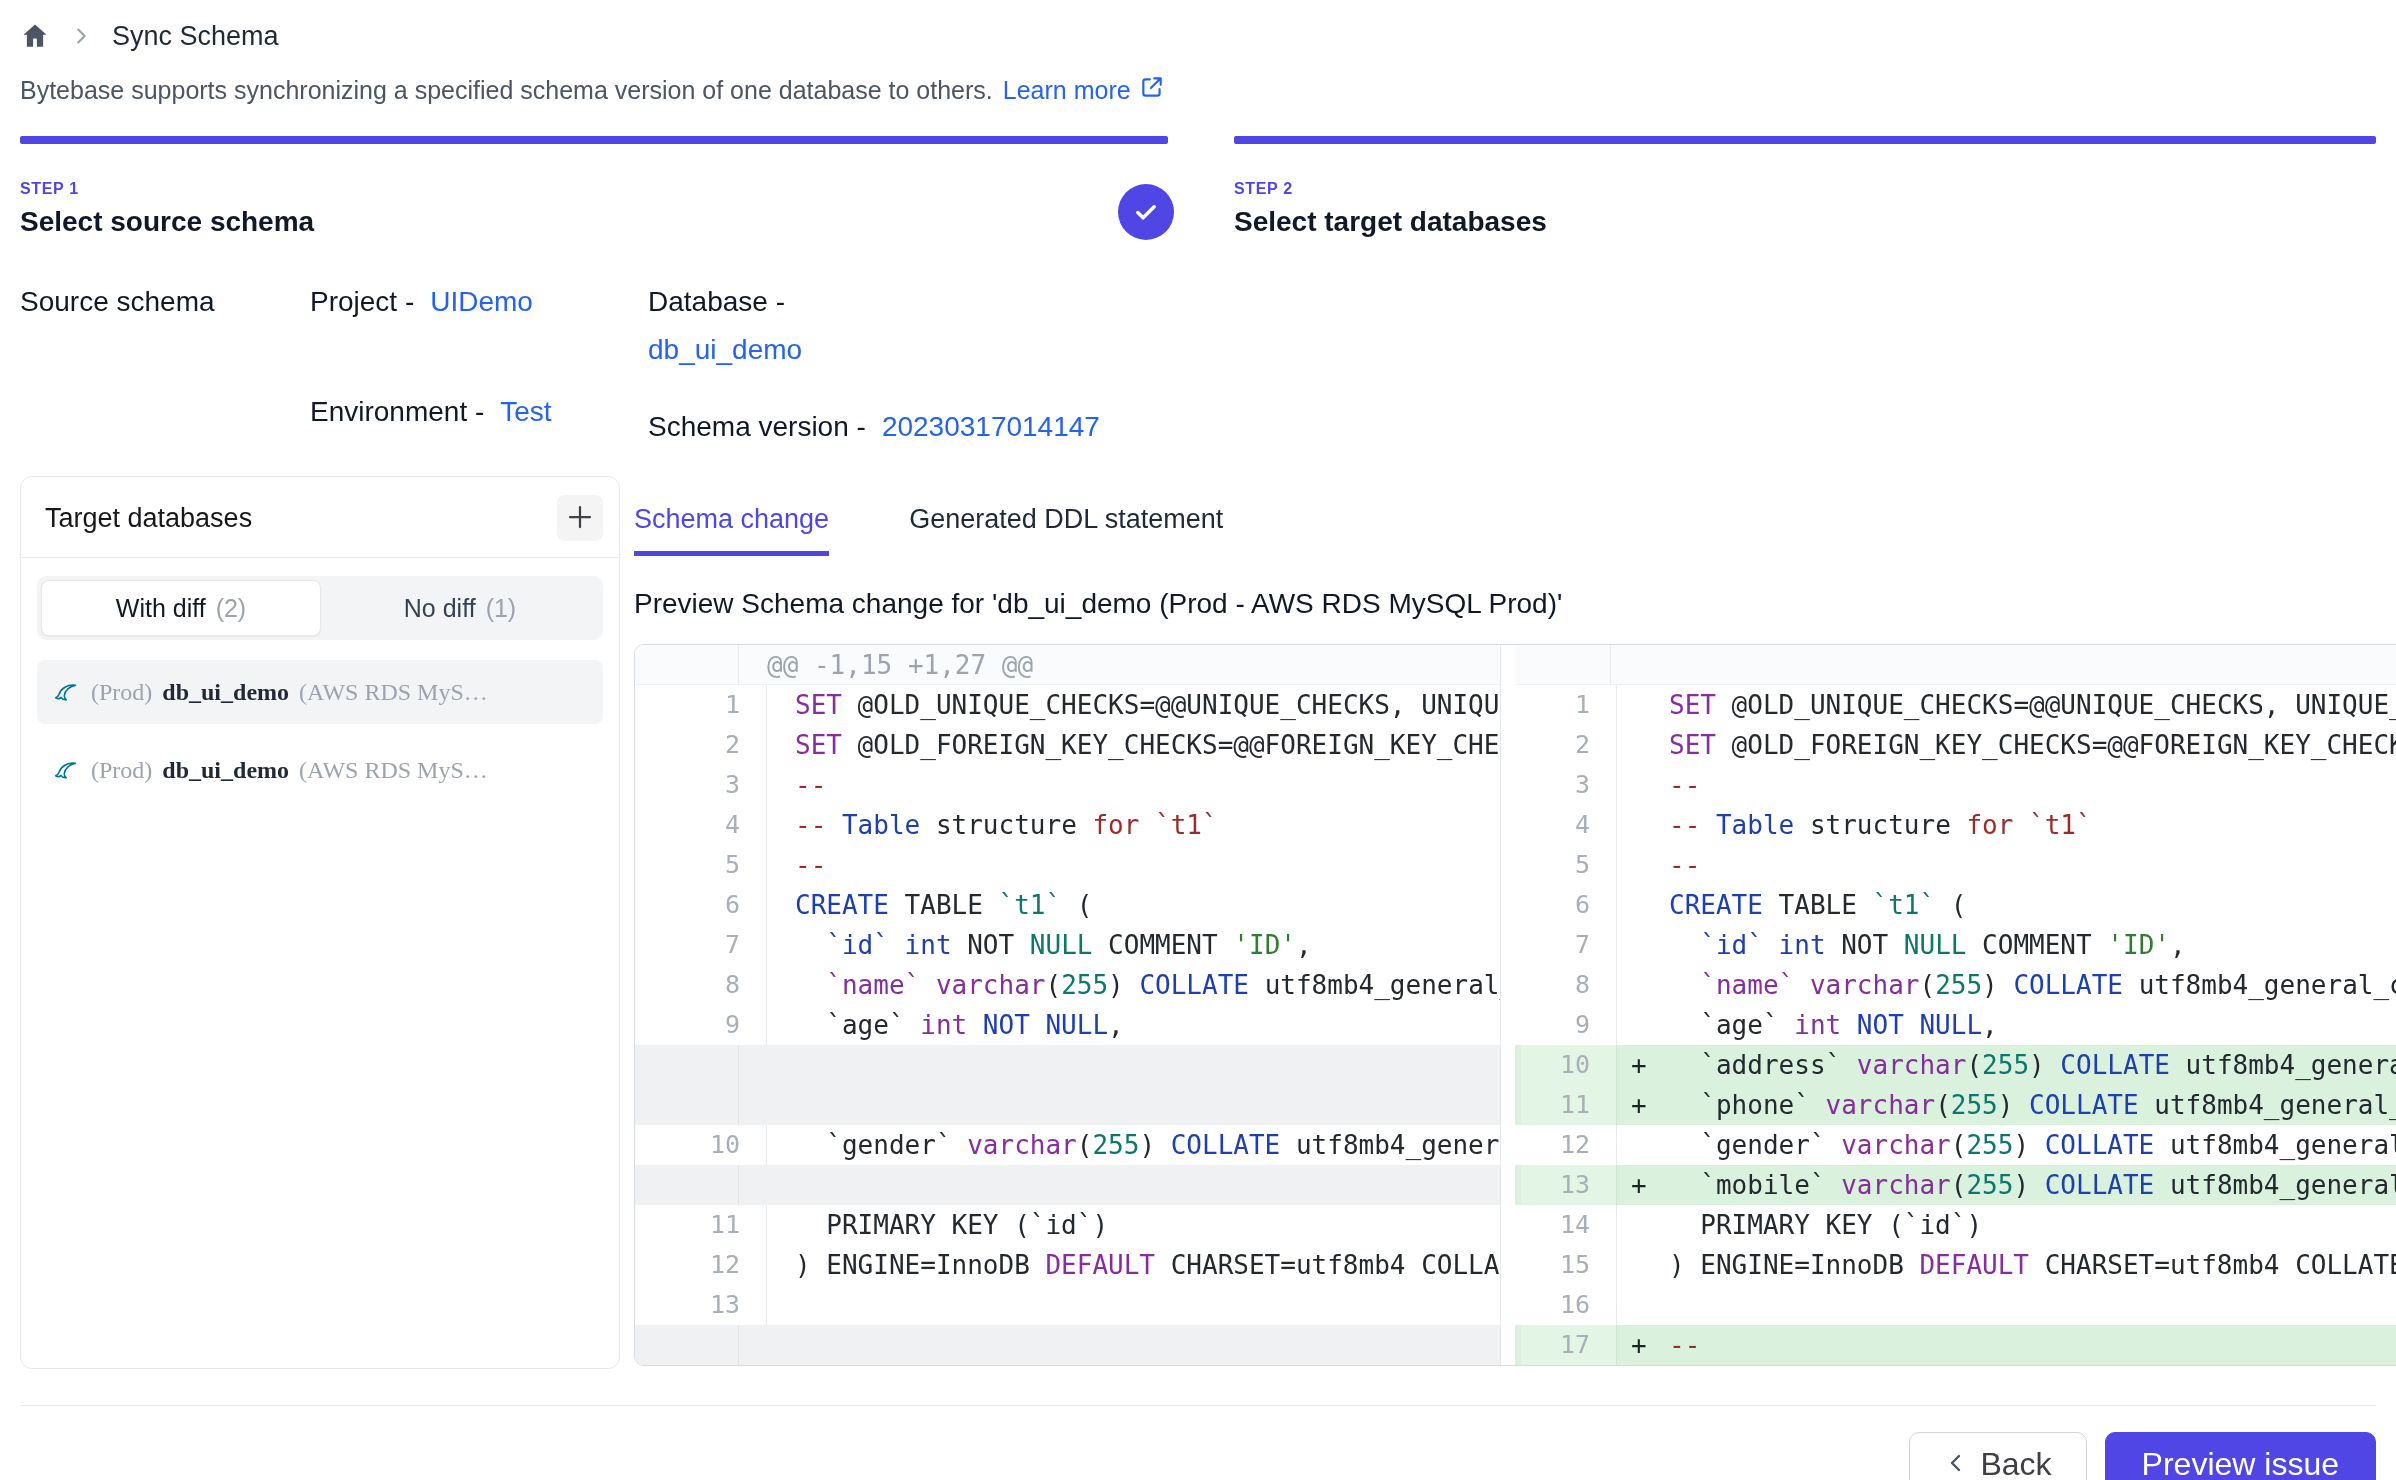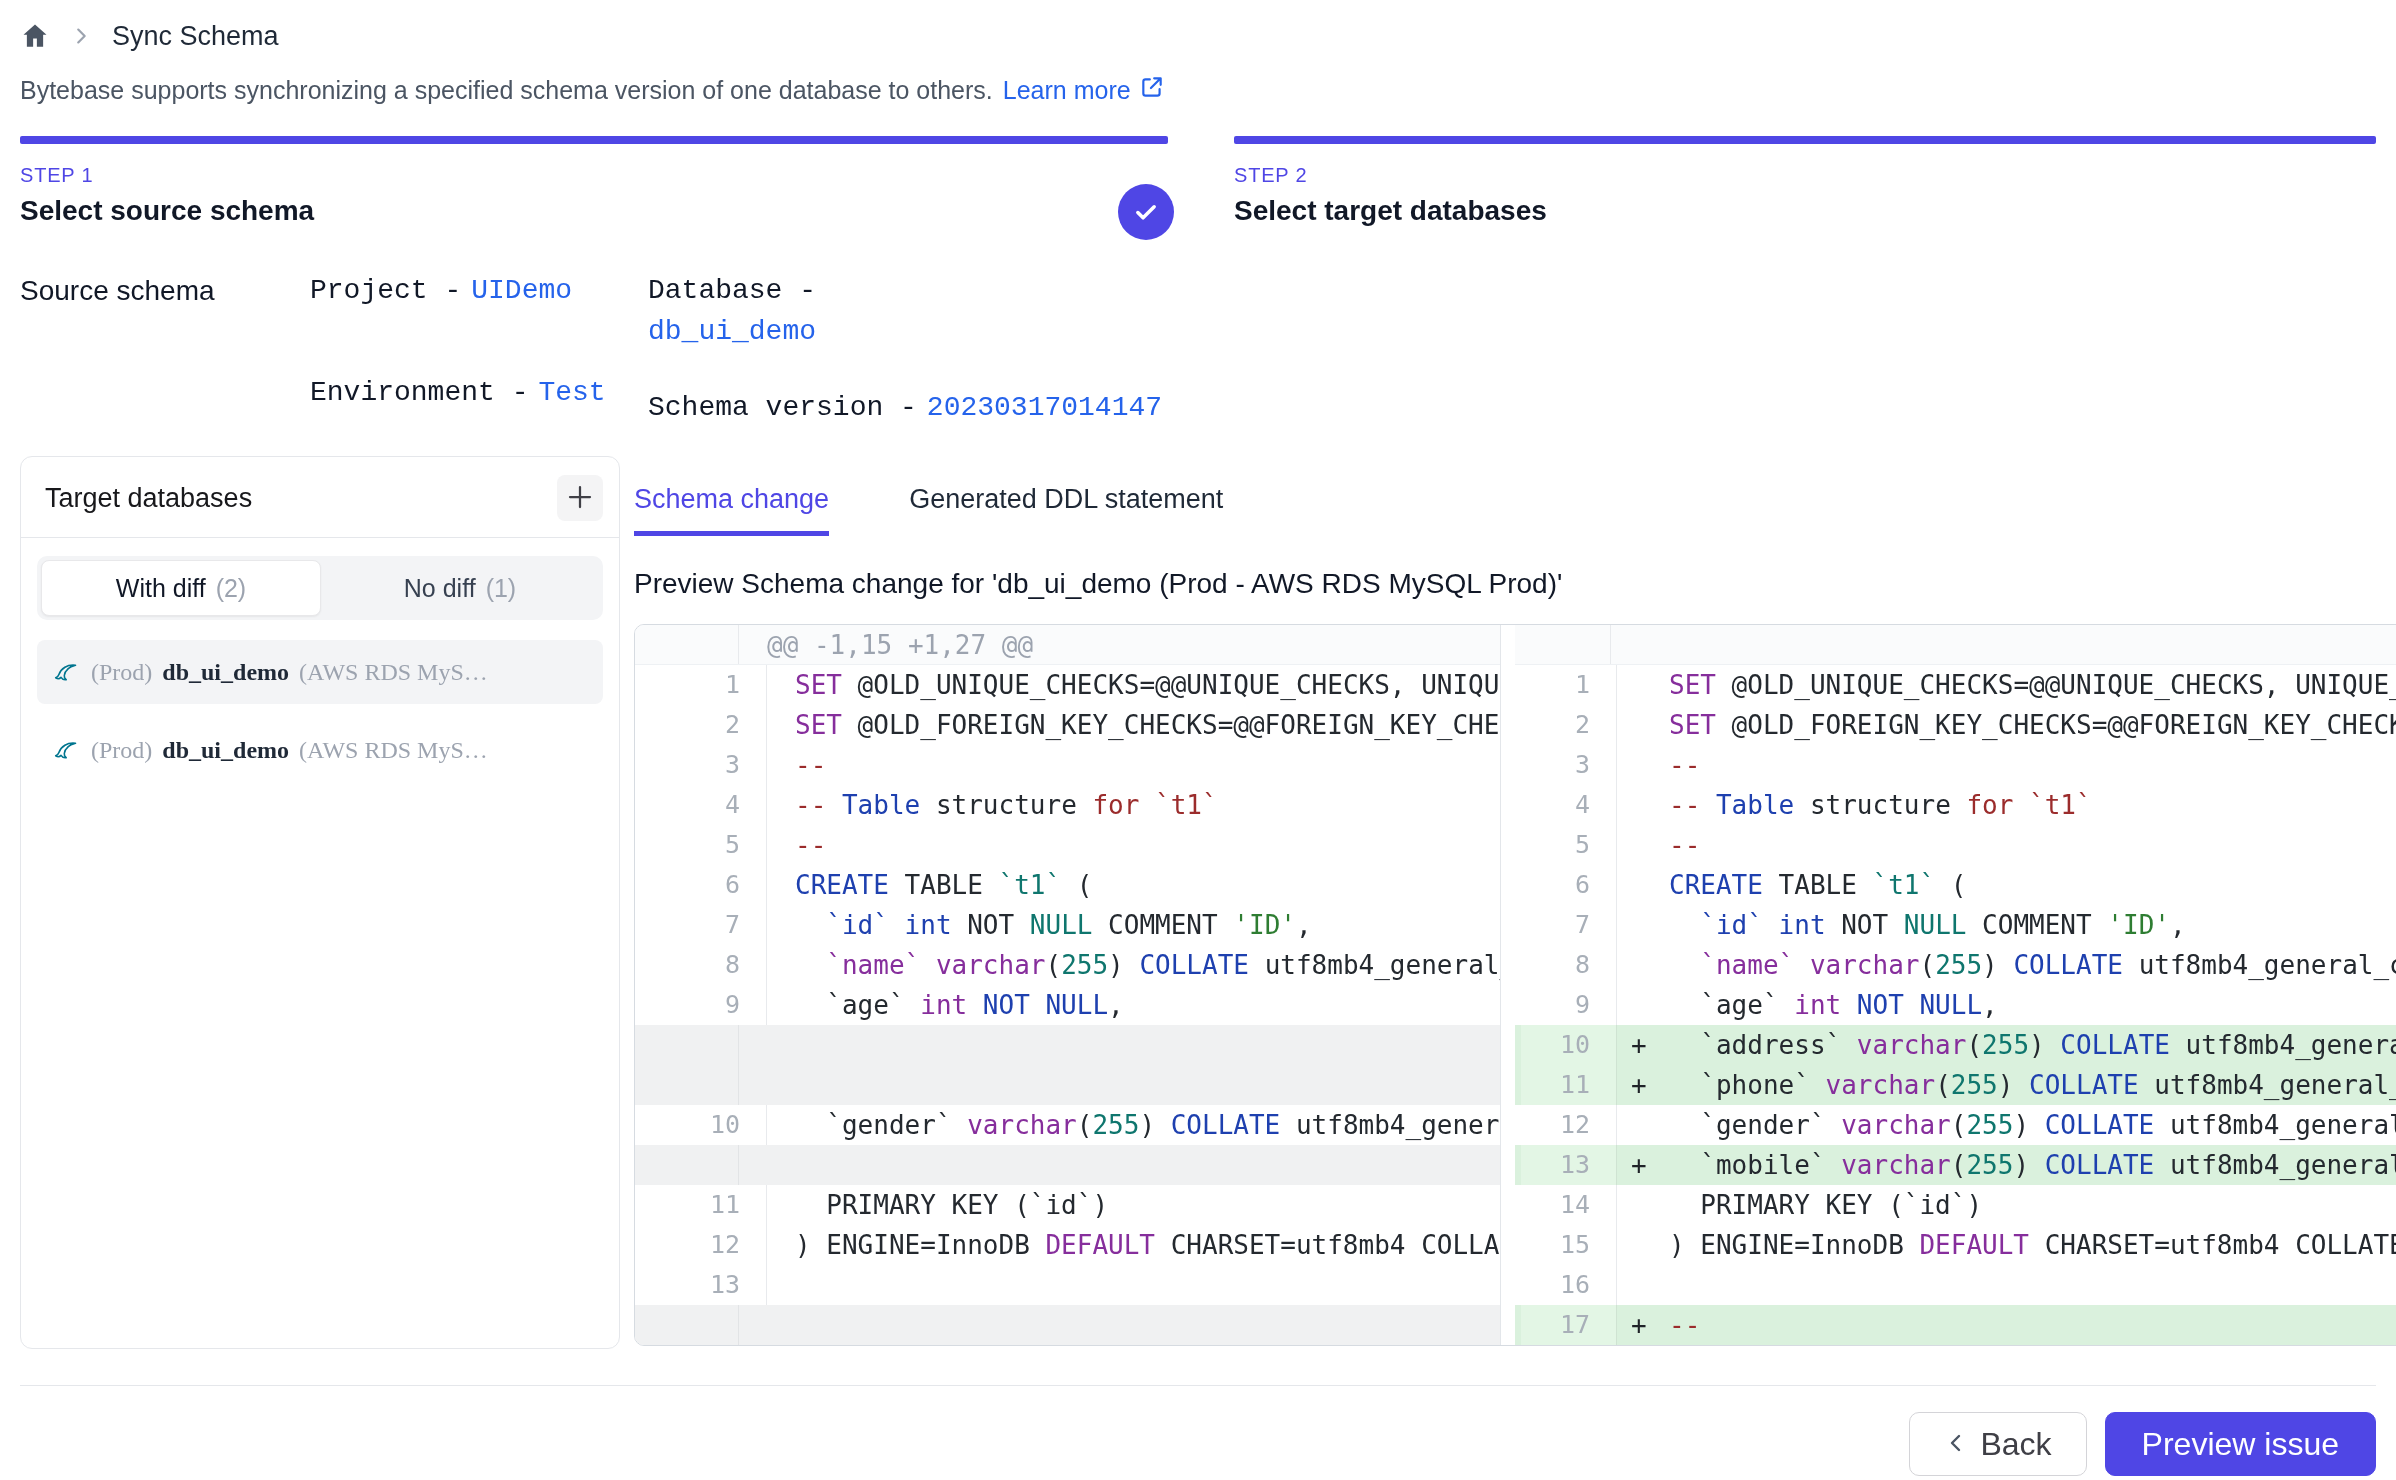--- a/index.html
+++ b/index.html
@@ -19,30 +19,30 @@
   
   .desc { margin:16px 20px 0; font-size:25px; color:#4b5563; display:flex; align-items:center; gap:10px; }
   .desc a { color:#2563eb; text-decoration:none; display:inline-flex; align-items:center; gap:8px; cursor:pointer; }
 
   
   .steps { margin:30px 20px 0; display:flex; gap:66px; }
   .step { position:relative; }
   .step.s1 { width:1148px; }
   .step.s2 { flex:1; }
   .step .bar { height:8px; background:#4f46e5; border-radius:2px; }
-  .step .s-label { margin-top:20px; font-size:20px; font-weight:400; letter-spacing:.04em; color:#4f46e5; }
+  .step .s-label { margin-top:36px; font-size:16px; font-weight:700; letter-spacing:.04em; color:#4f46e5; }
   .step .s-title { margin-top:8px; font-size:28px; font-weight:600; color:#111827; }
   .step .check { position:absolute; right:-6px; top:48px; width:56px; height:56px;
     border-radius:50%; background:#4f46e5; display:flex; align-items:center; justify-content:center; }
 
   
   .source { margin:48px 20px 0; display:grid; grid-template-columns:290px 338px auto;
     grid-template-rows:auto auto; row-gap:30px; font-size:28px; }
   .source .src-label { grid-column:1; grid-row:1; color:#111827; }
-  .source .cell { display:flex; gap:10px; white-space:nowrap;font-family:Liberation Mono, monospace; }
+  .source .cell { display:flex; gap:16px; white-space:nowrap; }
   .source .cell .f-label { color:#111827; }
   .source .cell .f-value { color:#2563eb; text-decoration:none; cursor:pointer; }
   .c-r1c2 { grid-column:2; grid-row:1; } .c-r1c3 { grid-column:3; grid-row:1;flex-direction:column; }
   .c-r2c2 { grid-column:2; grid-row:2; } .c-r2c3 { grid-column:3; grid-row:2;margin-top:15px; }
 
   
   .main { margin:33px 20px 0; display:flex; align-items:flex-start; }
 
   
   .card { flex:none; width:600px; height:893px; border:1px solid #e5e7eb; border-radius:12px; background:#fff; }

